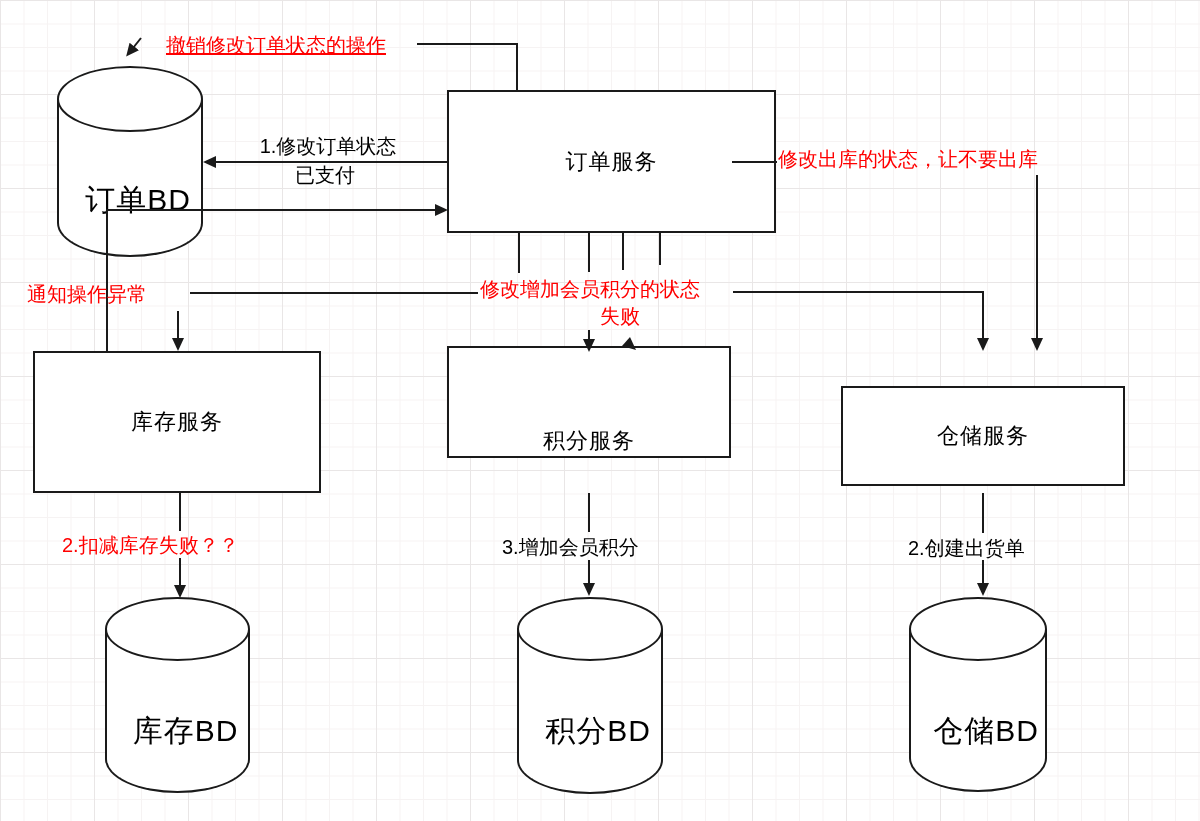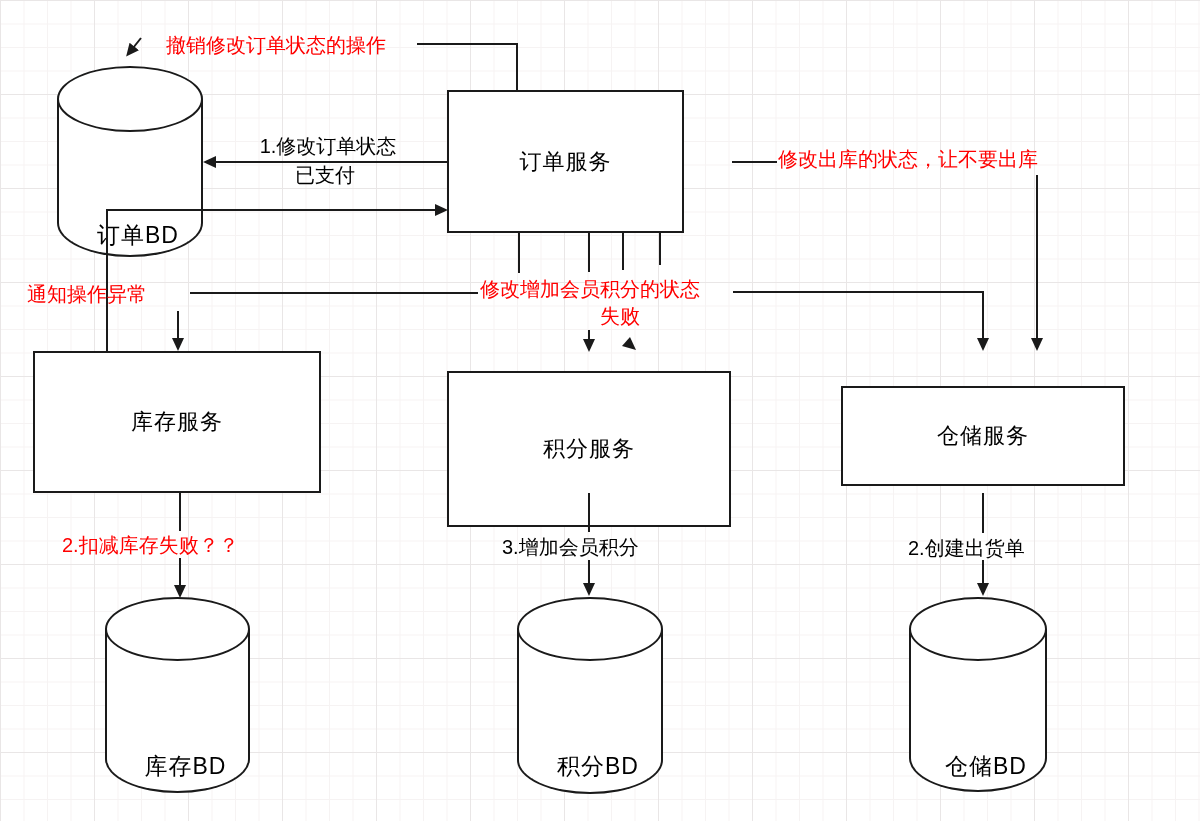--- a/index.html
+++ b/index.html
@@ -20,41 +20,41 @@
     display:flex;align-items:center;justify-content:center;
     font-size:22px;color:#000;letter-spacing:1px;
   }
   .cyl{background:transparent;}
   .cyl-body{position:absolute;left:0;right:0;bottom:0;background:#fff;
     border:2px solid #1a1a1a;border-top:none;box-sizing:border-box;
     border-radius:0 0 50% 50% / 0 0 34px 34px;}
   .cyl-top{position:absolute;left:0;right:0;top:0;background:#fff;
     border:2px solid #1a1a1a;box-sizing:border-box;border-radius:50%;}
   .cyl-label{position:absolute;left:16px;right:0;text-align:center;
-    font-size:23px;color:#000;letter-spacing:1px;z-index:3;margin-top:40px;}
+    font-size:30px;color:#000;letter-spacing:1px;z-index:3;}
   .wires{position:absolute;left:0;top:0;z-index:5;}
   .ann{position:absolute;font-size:20px;line-height:1.15;white-space:nowrap;
     color:#000;z-index:8;}
   .red{color:#ff0000;}
   .centered{transform:translateX(-50%);}
 </style>
 </head>
 <body>
 
 <div class="canvas">
 
-  <div class="node box" style="left:447px;top:90px;width:237px;height:143px;">
+  <div class="node box" style="left:447px;top:90px;width:329px;height:143px;">
     <span>订单服务</span>
   </div>
 
   <div class="node box" style="left:33px;top:351px;width:288px;height:142px;align-items:center;">
     <span>库存服务</span>
   </div>
 
-  <div class="node box" style="left:447px;top:371px;width:284px;height:156px;">
+  <div class="node box" style="left:447px;top:346px;width:284px;height:112px;align-items:flex-end;">
     <span>积分服务</span>
   </div>
 
   <div class="node box" style="left:841px;top:351px;width:284px;height:100px;margin-top:35px;">
     <span>仓储服务</span>
   </div>
 
   <div class="node cyl" style="left:57px;top:66px;width:146px;height:191px;">
     <div class="cyl-body" style="top:33px;"></div>
     <div class="cyl-top" style="height:66px;"></div>
@@ -110,21 +110,21 @@
 
       <path d="M180,493 V531"></path>
       <path d="M180,558 V587" marker-end="url(#arr)"></path>
       <path d="M589,493 V532"></path>
       <path d="M589,560 V585" marker-end="url(#arr)"></path>
       <path d="M983,493 V533"></path>
       <path d="M983,560 V585" marker-end="url(#arr)"></path>
     </g>
   </svg>
 
-  <div class="ann red centered" style="left:276px;top:34px;">撤销修改订单状态的操作</div>
+  <div class="ann red centered" style="left:276px;top:34px;text-decoration:underline;">撤销修改订单状态的操作</div>
 
   <div class="ann centered" style="left:328px;top:135px;">1.修改订单状态</div>
 
   <div class="ann centered" style="left:325px;top:164px;">已支付</div>
 
   <div class="ann red" style="left:778px;top:148px;">修改出库的状态，让不要出库</div>
 
   <div class="ann red" style="left:27px;top:283px;text-align:center;">通知操作异常</div>
 
   <div class="ann red" style="left:480px;top:278px;">修改增加会员积分的状态</div>

